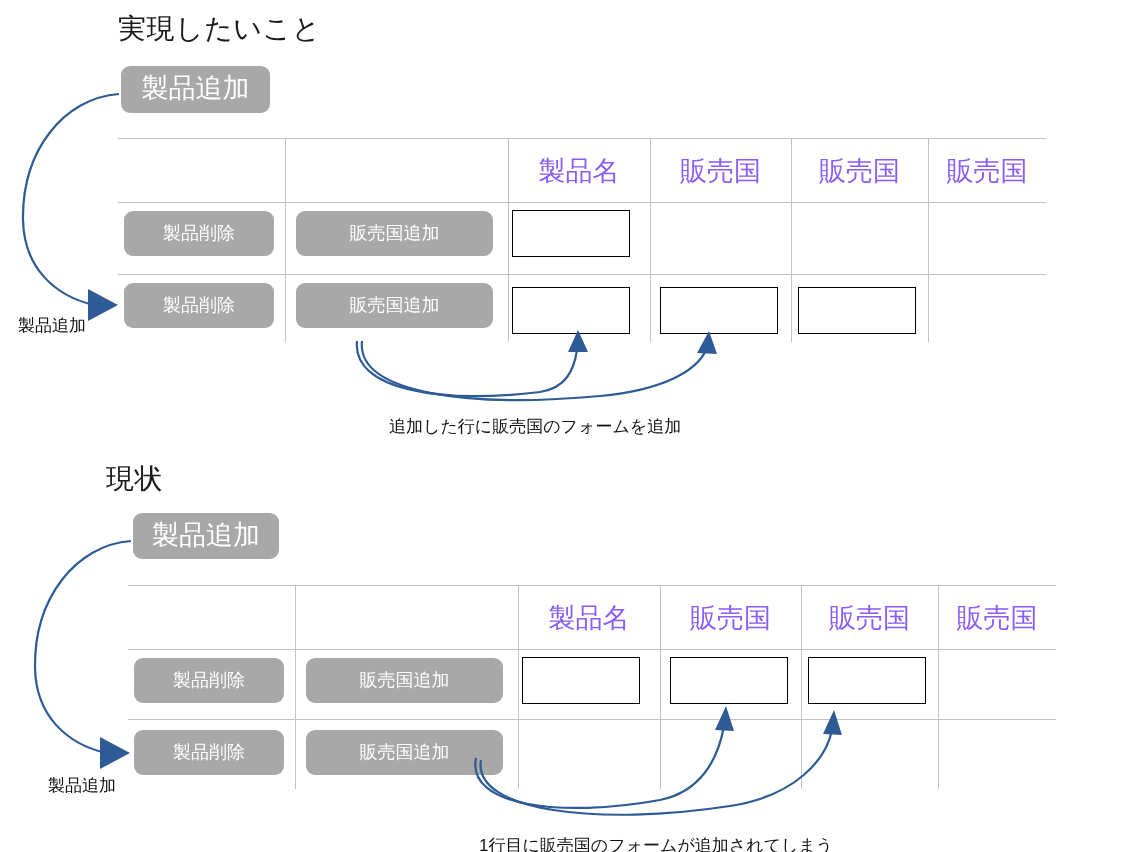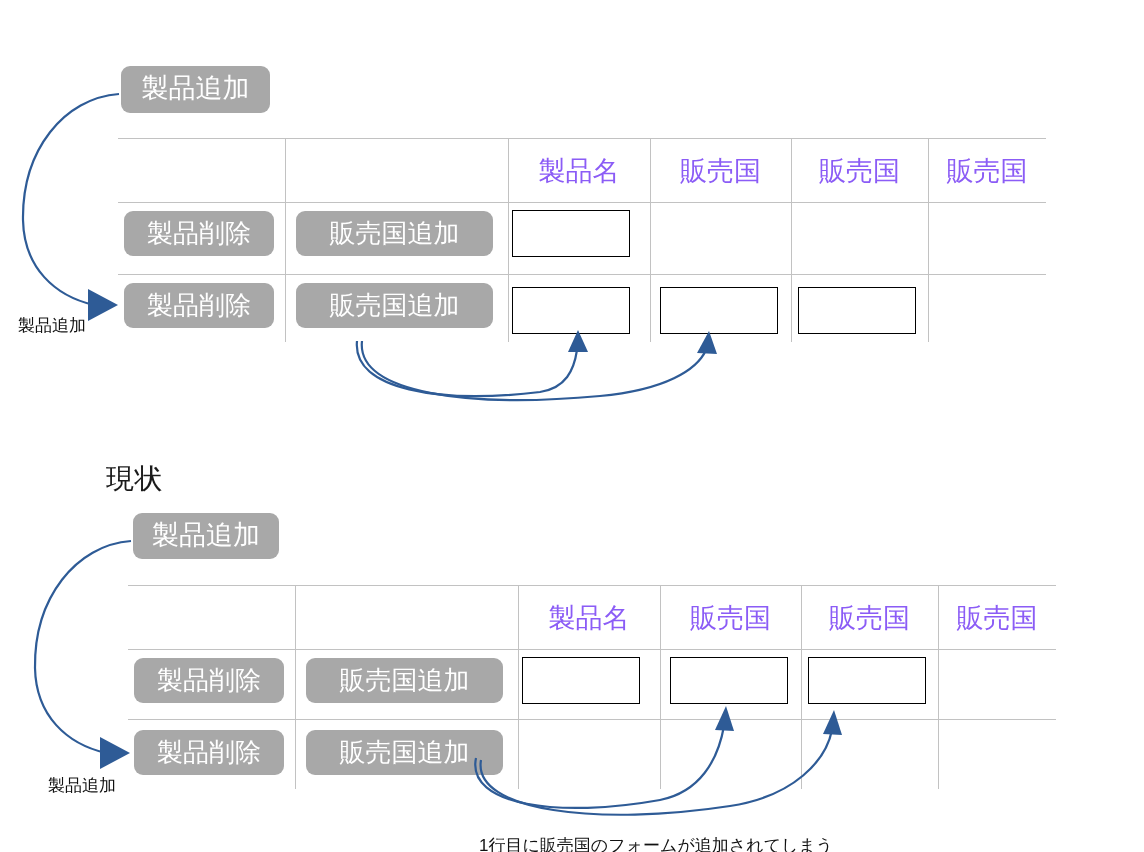--- a/index.html
+++ b/index.html
@@ -31,21 +31,21 @@
     border-radius:9px;
     display:flex;
     align-items:center;
     justify-content:center;
     font-size:27px;
     line-height:1;
     white-space:nowrap;
     box-sizing:border-box;
     padding-bottom:2px;
   }
-  .btn.small{font-size:26px;}
+  .btn.small{font-size:18px;}
 
   
   .tbl{position:absolute;}
   .hline{position:absolute;background:#c2c2c2;height:1px;}
   .vline{position:absolute;background:#c2c2c2;width:1px;}
   .colhead{
     position:absolute;
     font-size:27px;
     line-height:1;
     color:#8b5cf6;
@@ -71,20 +71,21 @@
   
   svg.arrows{position:absolute;left:0;top:0;width:1144px;height:852px;overflow:visible;pointer-events:none;}
   svg.arrows path{fill:none;stroke:#2e5b96;stroke-width:2.2;}
   svg.arrows polygon{fill:#2e5b96;}
 </style>
 </head>
 <body>
 
 <div class="stage">
 
+  <div class="section-title" style="left:118px;top:12px;">実現したいこと</div>
 
   <div class="btn" style="left:121px;top:66px;width:149px;height:47px;">製品追加</div>
 
   <div class="tbl">
 
     <div class="hline" style="left:118px;top:138px;width:928px;"></div>
     <div class="hline" style="left:118px;top:202px;width:928px;"></div>
     <div class="hline" style="left:118px;top:274px;width:928px;"></div>
 
     <div class="vline" style="left:285px;top:138px;height:204px;"></div>
@@ -104,20 +105,21 @@
 
     <div class="btn small" style="left:124px;top:283px;width:150px;height:45px;">製品削除</div>
     <div class="btn small" style="left:296px;top:283px;width:197px;height:45px;">販売国追加</div>
     <div class="field" style="left:512px;top:287px;width:118px;height:47px;"></div>
     <div class="field" style="left:660px;top:287px;width:118px;height:47px;"></div>
     <div class="field" style="left:798px;top:287px;width:118px;height:47px;"></div>
   </div>
 
   <div class="note" style="left:18px;top:316px;">製品追加</div>
 
+  <div class="note" style="left:389px;top:417px;">追加した行に販売国のフォームを追加</div>
 
   <div class="section-title" style="left:106px;top:462px;">現状</div>
 
   <div class="btn" style="left:133px;top:513px;width:146px;height:46px;">製品追加</div>
 
   <div class="tbl">
     <div class="hline" style="left:128px;top:585px;width:928px;"></div>
     <div class="hline" style="left:128px;top:649px;width:928px;"></div>
     <div class="hline" style="left:128px;top:719px;width:928px;"></div>
 

